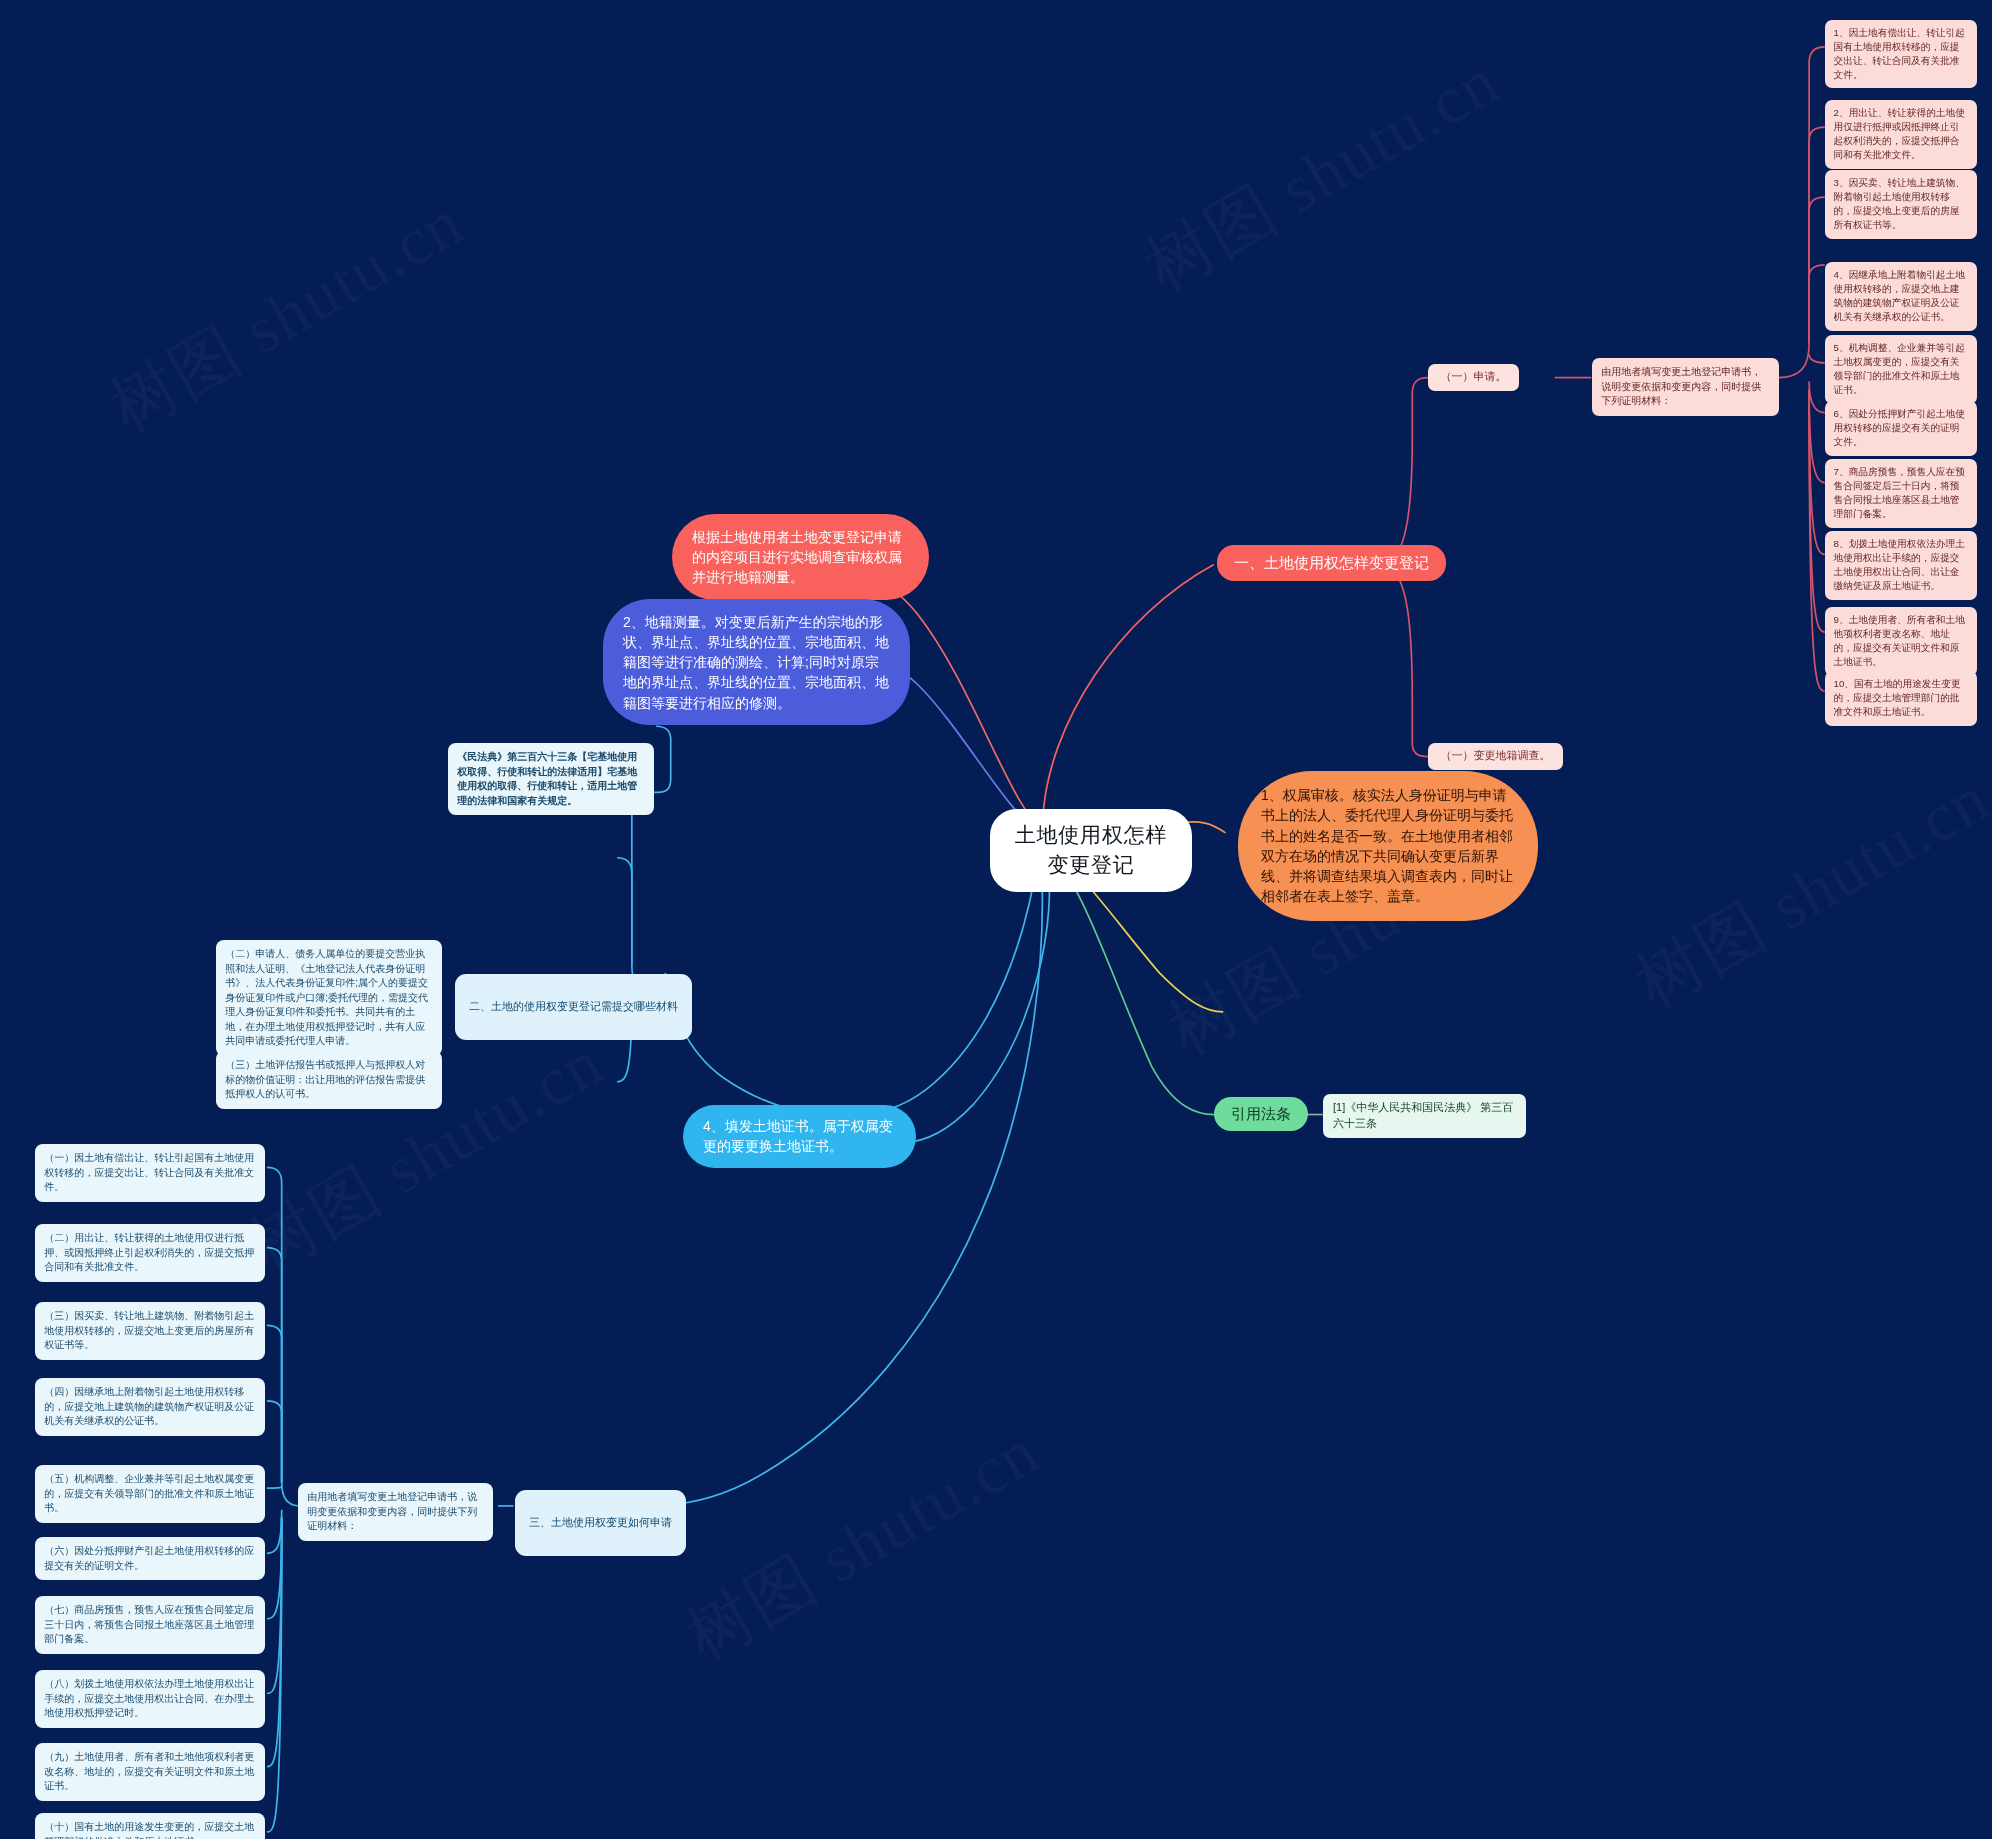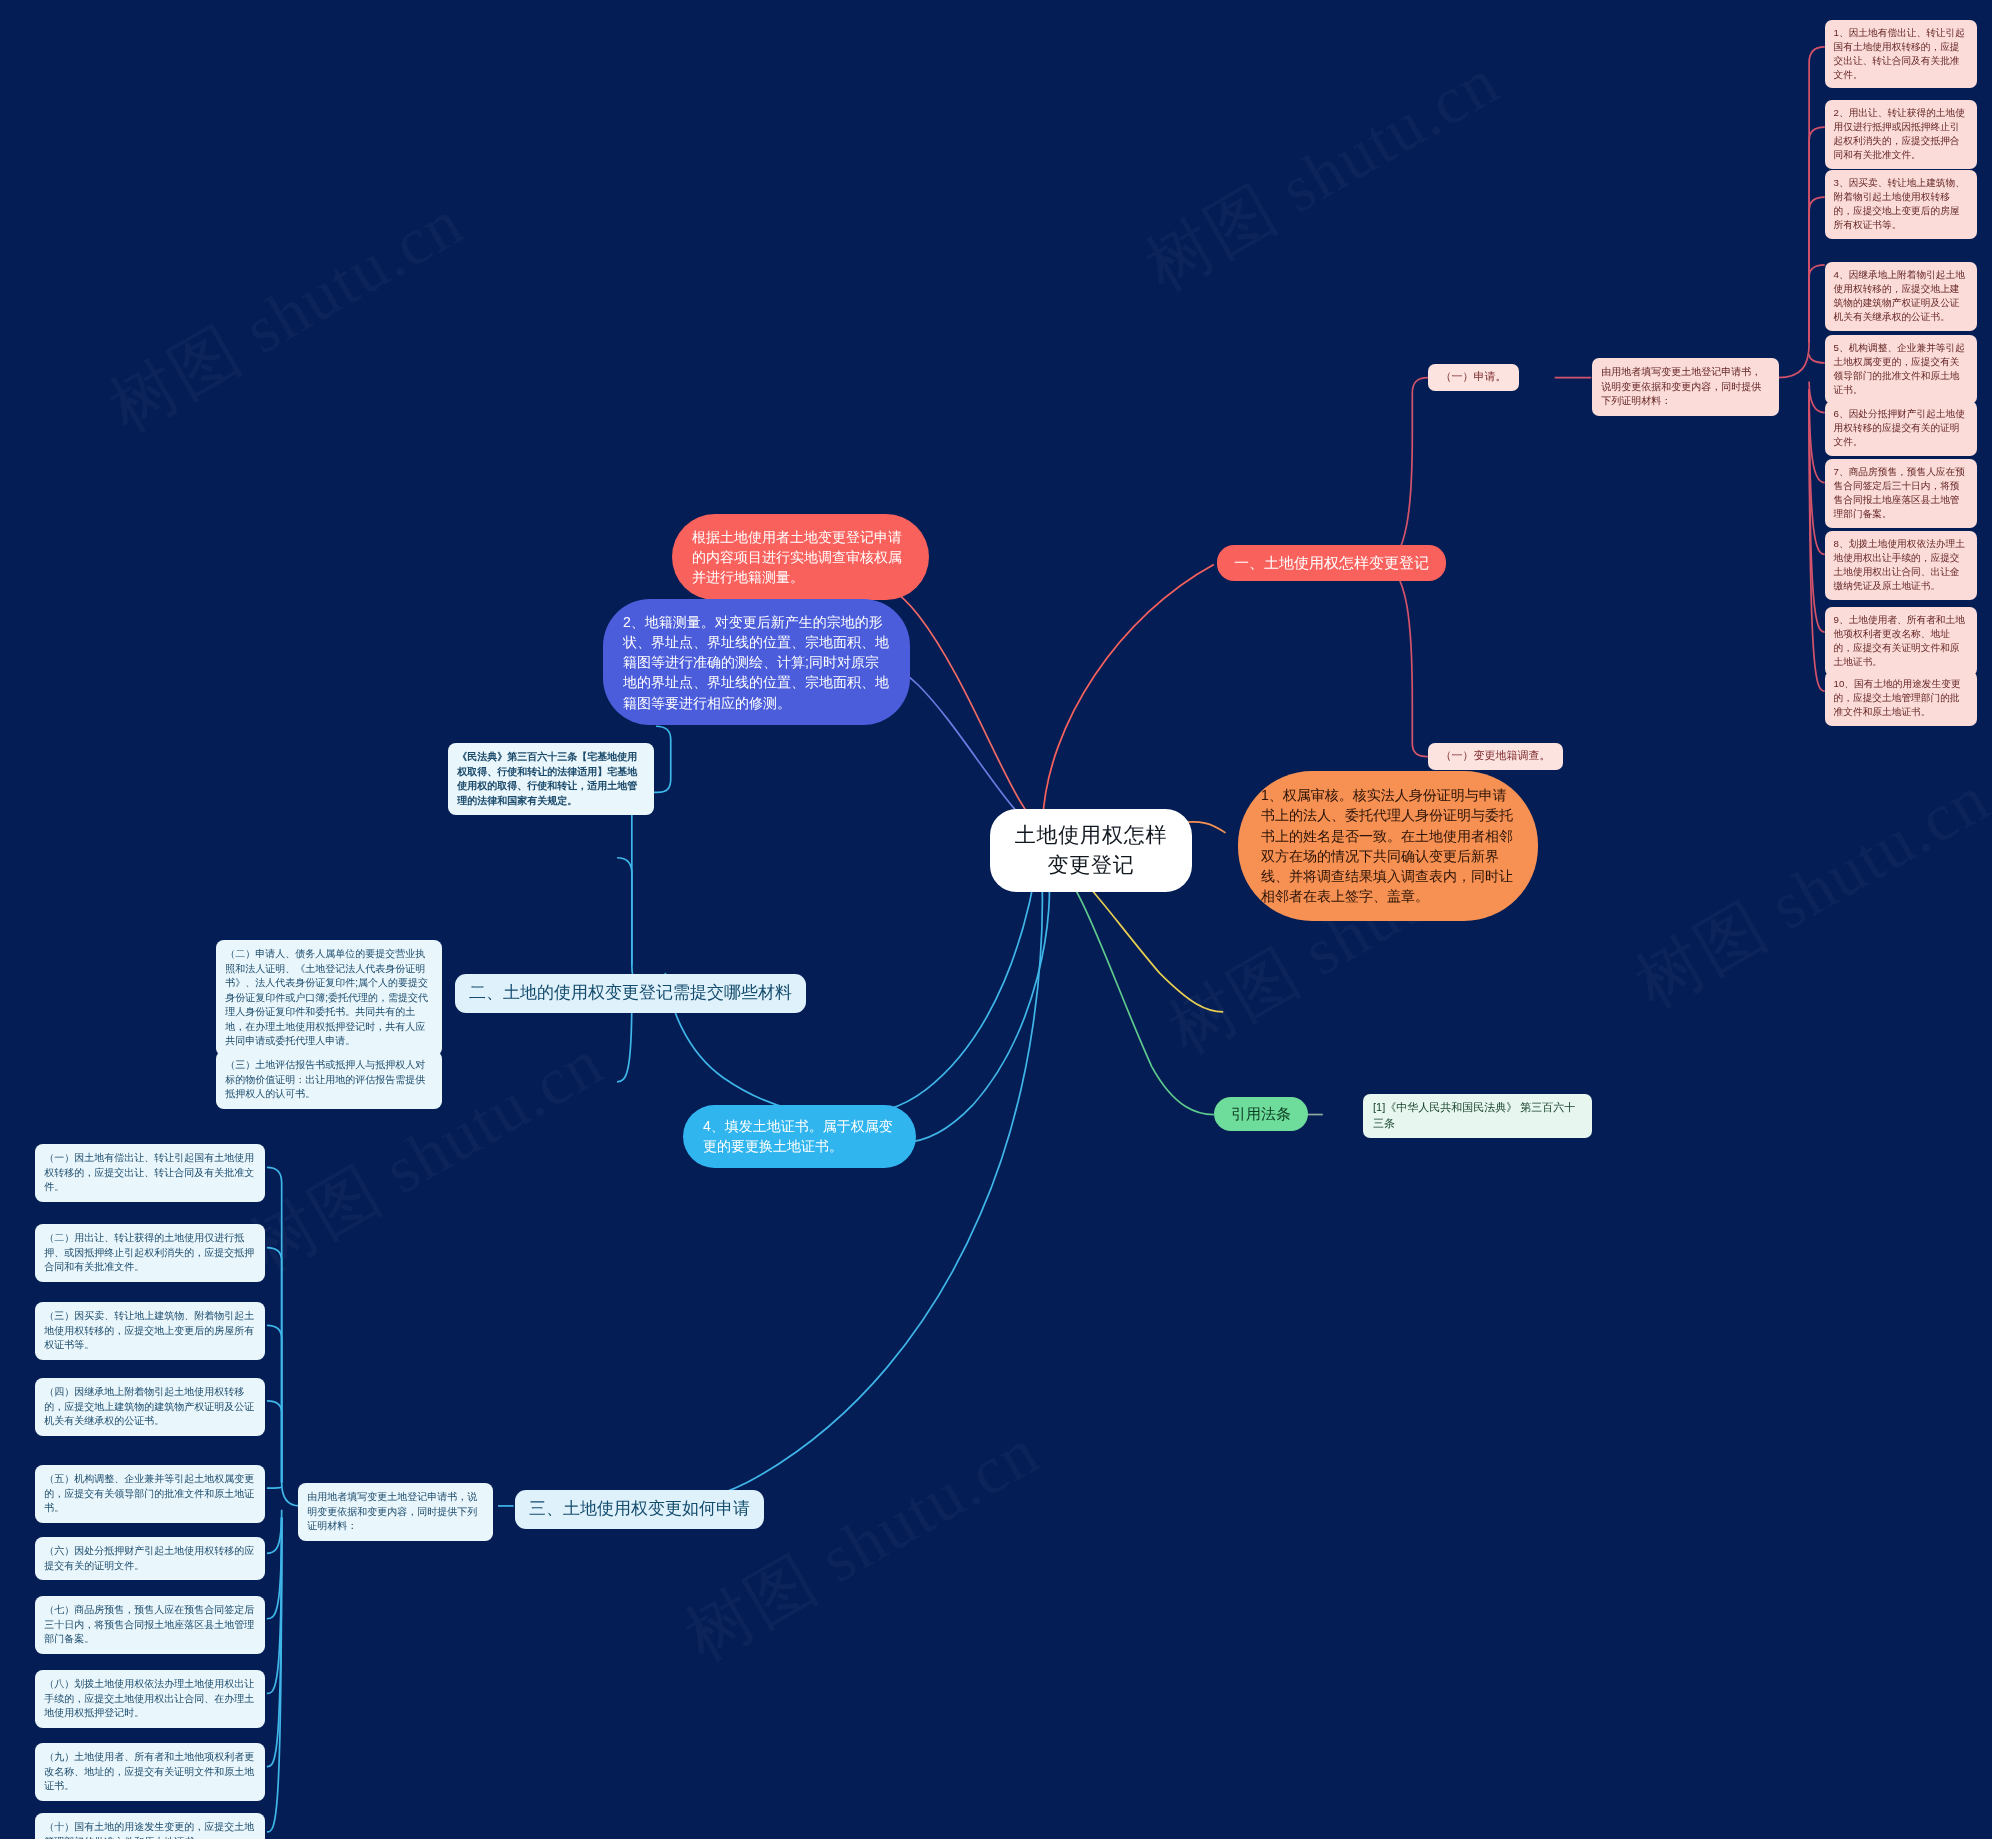--- a/index.html
+++ b/index.html
@@ -130,22 +130,22 @@
     background:#e9f6fb;
     color:#1b4a6b;
     border-radius:7.8px;
     font-size:10px;
     padding:7px 9.3px;
   }
   .n-lightpill{
     background:#dff1fb;
     color:#134b6d;
     border-radius:11px;
-    font-size:17px;
-    padding:7px 14px;
+    font-size:11px;
+    padding:25px 14px;
     white-space:nowrap;
   }
 
   
   .n-green{
     background:#6edc9a;
     color:#0d3c24;
     border-radius:17px;
     font-size:15px;
     padding:6.2px 17px;
@@ -272,16 +272,16 @@
   <div class="node n-lightbox" style="left:35px;top:1302px;width:230px;">（三）因买卖、转让地上建筑物、附着物引起土地使用权转移的，应提交地上变更后的房屋所有权证书等。</div>
   <div class="node n-lightbox" style="left:35px;top:1378px;width:230px;">（四）因继承地上附着物引起土地使用权转移的，应提交地上建筑物的建筑物产权证明及公证机关有关继承权的公证书。</div>
   <div class="node n-lightbox" style="left:35px;top:1465px;width:230px;">（五）机构调整、企业兼并等引起土地权属变更的，应提交有关领导部门的批准文件和原土地证书。</div>
   <div class="node n-lightbox" style="left:35px;top:1537px;width:230px;">（六）因处分抵押财产引起土地使用权转移的应提交有关的证明文件。</div>
   <div class="node n-lightbox" style="left:35px;top:1596px;width:230px;">（七）商品房预售，预售人应在预售合同签定后三十日内，将预售合同报土地座落区县土地管理部门备案。</div>
   <div class="node n-lightbox" style="left:35px;top:1670px;width:230px;">（八）划拨土地使用权依法办理土地使用权出让手续的，应提交土地使用权出让合同、在办理土地使用权抵押登记时。</div>
   <div class="node n-lightbox" style="left:35px;top:1743px;width:230px;">（九）土地使用者、所有者和土地他项权利者更改名称、地址的，应提交有关证明文件和原土地证书。</div>
   <div class="node n-lightbox" style="left:35px;top:1813px;width:230px;">（十）国有土地的用途发生变更的，应提交土地管理部门的批准文件和原土地证书。</div>
 
   <div class="node n-green" style="left:1214px;top:1097px;">引用法条</div>
-  <div class="node n-greenbox" style="left:1323px;top:1094px;width:229px;margin-left:40px;">[1]《中华人民共和国民法典》 第三百六十三条</div>
+  <div class="node n-greenbox" style="left:1323px;top:1094px;width:203px;">[1]《中华人民共和国民法典》 第三百六十三条</div>
 
 </div>
 
 
 </body></html>

